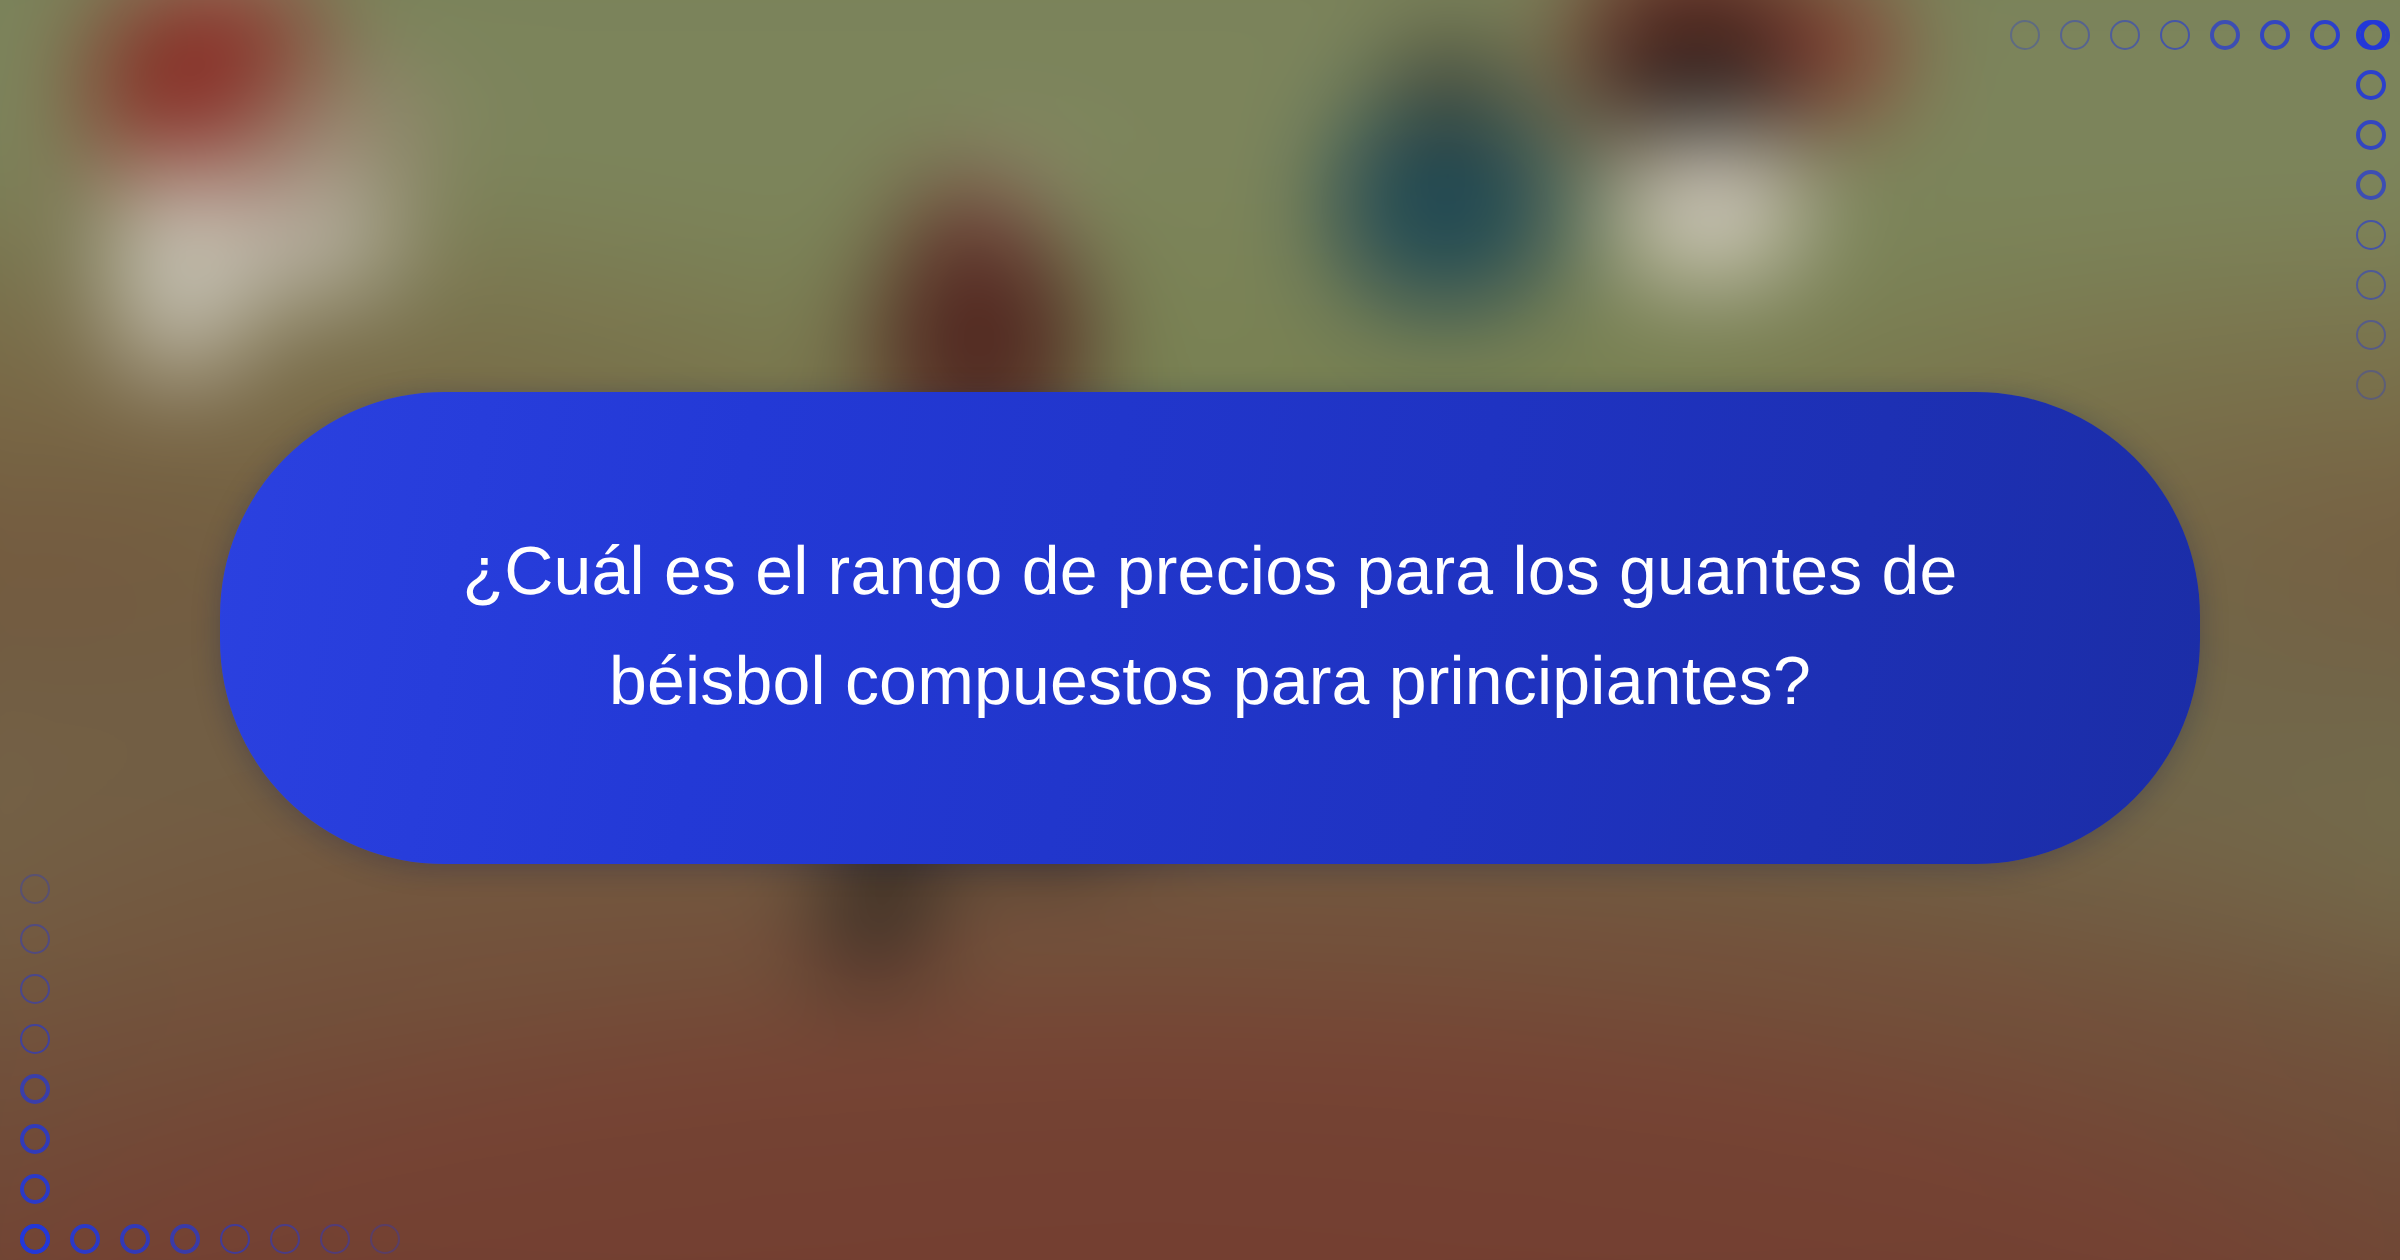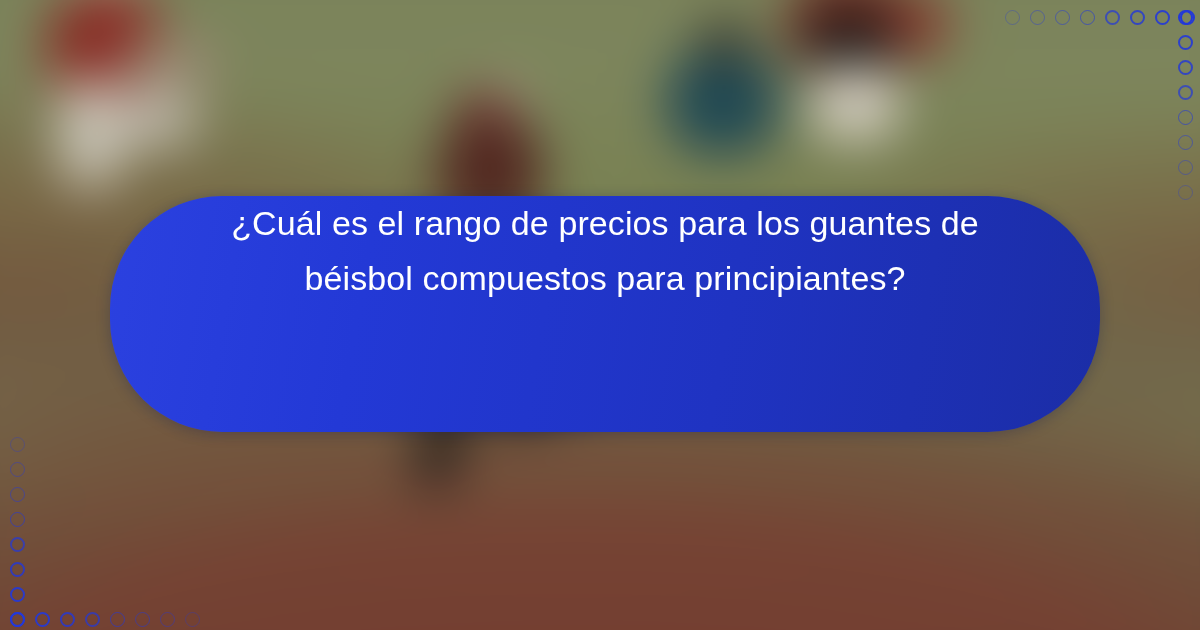--- a/index.html
+++ b/index.html
@@ -112,21 +112,21 @@
   
   #card {
     position: absolute;
     left: 110px;
     top: 196px;
     width: 990px;
     height: 236px;
     border-radius: 112px;
     background: linear-gradient(100deg, #2b41e0 0%, #2339d6 26%, #1f33c2 62%, #1b2da6 100%);
     display: flex;
-    align-items: flex-start;
+    align-items: center;
     justify-content: center;
     box-shadow: 0 2px 14px rgba(12,20,80,0.28);
   }
   #card-text {
     color: #ffffff;
     font-size: 34px;
     line-height: 1.62;
     font-weight: 400;
     text-align: center;
     letter-spacing: 0.1px;

